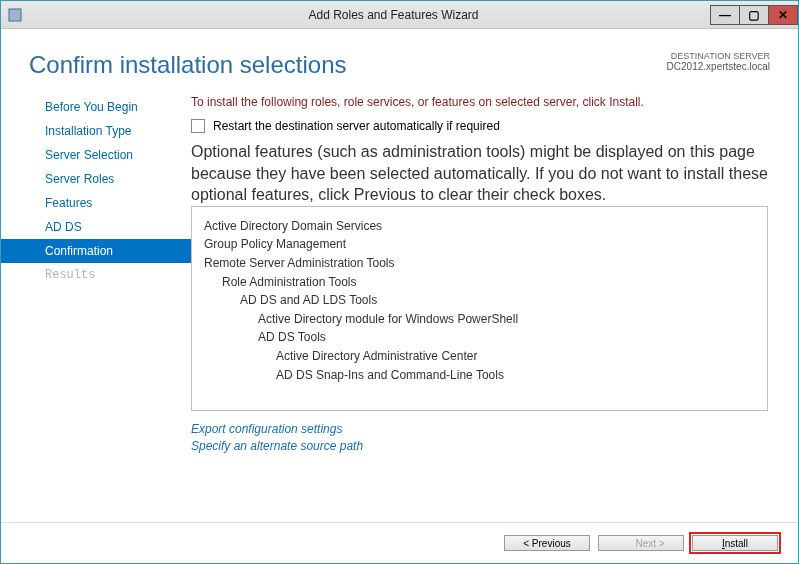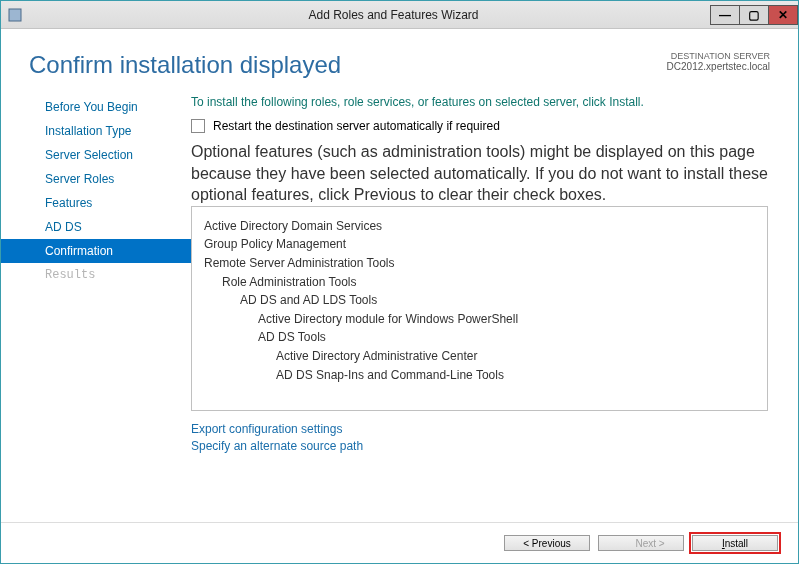--- a/index.html
+++ b/index.html
@@ -97,21 +97,21 @@
     font-family:Liberation Mono, monospace;
   }
   .main {
     flex:1;
     padding: 4px 30px 0 0;
     display:flex;
     flex-direction:column;
   }
   .intro {
     font-size:12px;
-    color:#0f766e;
+    color:#7f1d1d;
     margin-bottom:10px;
   }
   .check-row {
     display:flex;
     align-items:center;
     margin-bottom:8px;
   }
   .check {
     width:14px;height:14px;border:1px solid #888;margin-right:8px;background:#fff;
   }
@@ -135,20 +135,21 @@
   .ind4{padding-left:72px;}
   .links {
     margin-top:10px;
     font-size:12px;
   }
   .links a {
     color:#1a6eab;
     text-decoration:none;
     display:block;
     line-height:1.4;
+    font-style:italic;
   }
   .footer {
     border-top:1px solid #ddd;
     padding:12px 20px;
     display:flex;
     justify-content:flex-end;
     gap:8px;
   }
   .btn {
     min-width:86px;
@@ -177,21 +178,21 @@
     <div class="winbtns">
       <div class="winbtn">—</div>
       <div class="winbtn">▢</div>
       <div class="winbtn close">✕</div>
     </div>
   </div>
 
   <div class="content">
 
     <div class="header-row">
-      <div class="page-title">Confirm installation displayed</div>
+      <div class="page-title">Confirm installation selections</div>
       <div class="dest">
         <div class="dlabel">DESTINATION SERVER</div>
         <div>DC2012.xpertstec.local</div>
       </div>
     </div>
 
     <div class="body-row">
       <div class="sidebar">
         <div class="item">Before You Begin</div>
         <div class="item">Installation Type</div>

